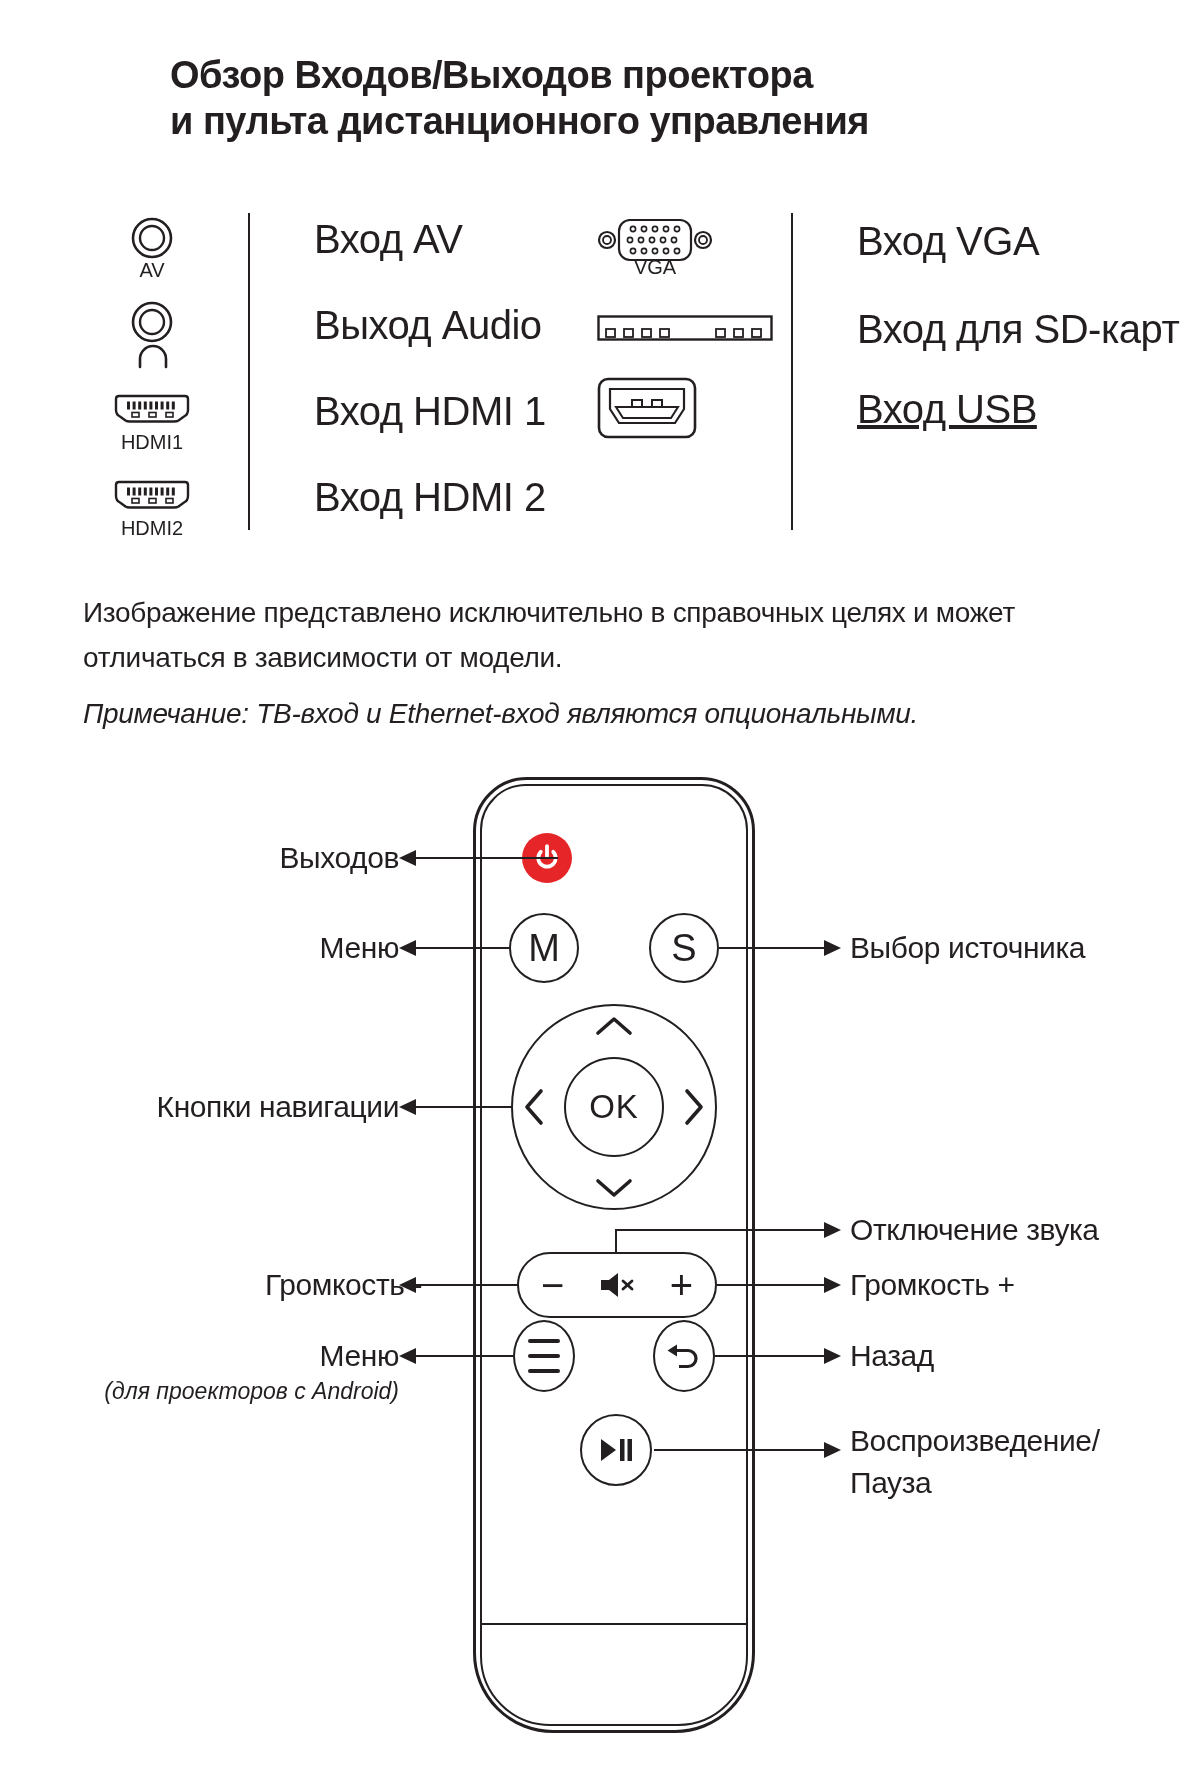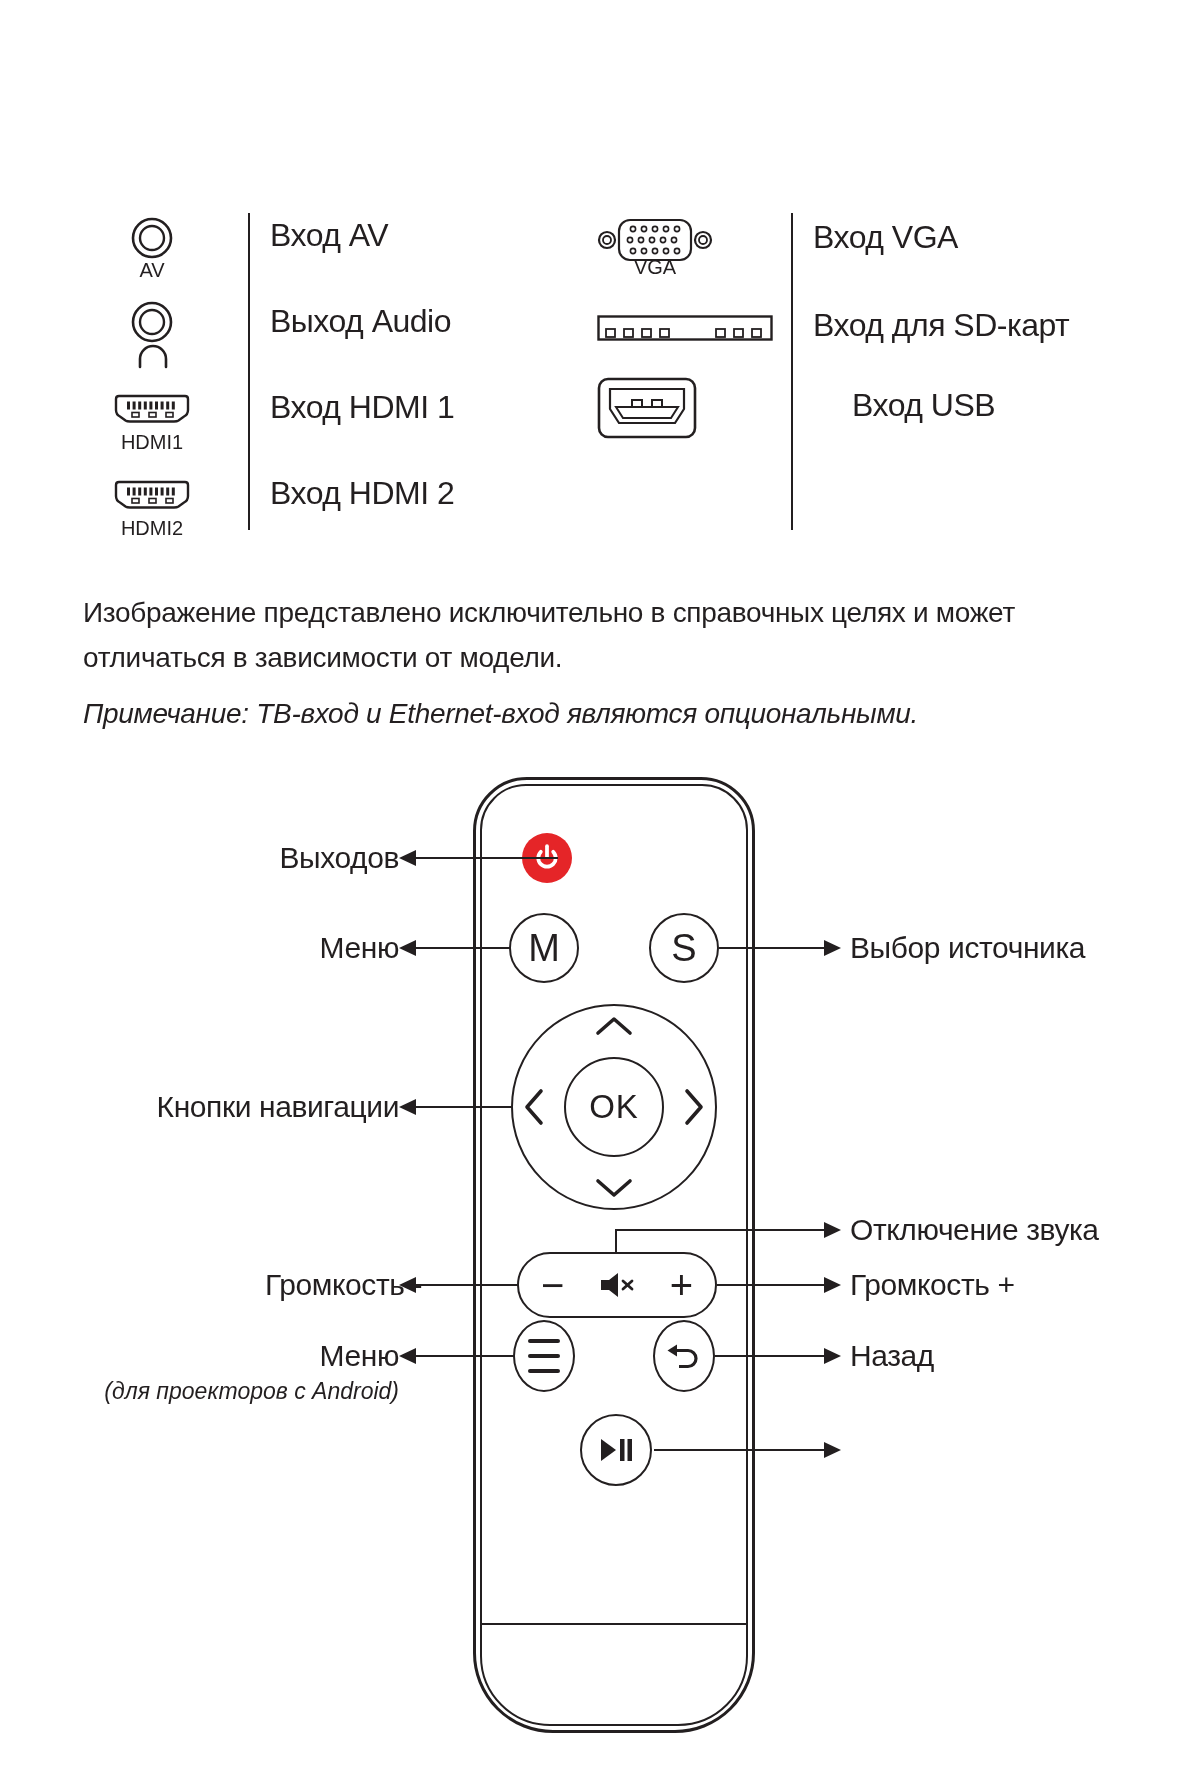--- a/index.html
+++ b/index.html
@@ -2,21 +2,21 @@
 <html style="--power-red: #e52528; --ink: #231f20;"><head>
 <meta charset="utf-8">
 <style>
   :root{ --ink:#231f20; --power-red:#e52528; }
   *{ box-sizing:border-box; }
   html,body{ margin:0; padding:0; background:#ffffff; }
   .page{ position:relative; width:1192px; height:1790px; background:#fff; overflow:hidden;
          font-family:"Liberation Sans", sans-serif; color:var(--ink); }
   .abs{ position:absolute; }
   .title{ font-size:38px; font-weight:bold; line-height:46px; letter-spacing:-0.5px; }
-  .iolabel{ font-size:32px; letter-spacing:-0.5px; white-space:nowrap; }
+  .iolabel{ font-size:40px; letter-spacing:-0.5px; white-space:nowrap;margin-left:44px; }
   .iocap{ font-size:20px; text-align:center; letter-spacing:0; }
   .vline{ width:2px; background:var(--ink); }
   .para{ font-size:28px; line-height:45px; letter-spacing:-0.3px; }
   .noteline{ font-size:28px; font-style:italic; letter-spacing:-0.3px; }
   .callout{ font-size:30px; letter-spacing:-0.4px; white-space:nowrap; }
   .callout.right{ text-align:left; }
   .callout.left{ text-align:right; }
   .callout-sub{ font-size:23px; font-style:italic; white-space:nowrap; text-align:right; }
   .aline{ height:2px; background:var(--ink); }
   .avline{ width:2px; background:var(--ink); }
@@ -34,20 +34,24 @@
   .okc{ font-size:33px; letter-spacing:1px; }
   .ms{ font-size:38px; }
   .bars div{ width:32px; height:3.6px; background:var(--ink); border-radius:2px; margin:5.6px 0; }
   svg{ display:block; }
 </style>
 </head>
 <body>
 
 <div class="page">
 
+  <div class="abs title" style="left:170px; top:52px;">
+    <div>Обзор Входов/Выходов проектора</div>
+    <div>и пульта дистанционного управления</div>
+  </div>
 
   <svg class="abs" style="left:130px; top:216px;" width="44" height="44" viewBox="0 0 44 44">
     <circle cx="22" cy="22" r="19" fill="none" stroke="#231f20" stroke-width="2.6"></circle>
     <circle cx="22" cy="22" r="12" fill="none" stroke="#231f20" stroke-width="2.4"></circle>
   </svg>
   <div class="abs iocap" style="left:130px; top:259px; width:44px;">AV</div>
   <div class="abs iolabel" style="left:270px; top:217px;">Вход AV</div>
 
   <svg class="abs" style="left:130px; top:300px;" width="44" height="44" viewBox="0 0 44 44">
     <circle cx="22" cy="22" r="19" fill="none" stroke="#231f20" stroke-width="2.6"></circle>
@@ -121,21 +125,21 @@
   </svg>
   <div class="abs iolabel" style="left:813px; top:307px;">Вход для SD-карт</div>
 
   <svg class="abs" style="left:597px; top:377px;" width="100" height="62" viewBox="0 0 100 62">
     <rect x="2" y="2" width="96" height="58" rx="9" fill="none" stroke="#231f20" stroke-width="2.6"></rect>
     <path d="M13 12 H87 V32 L78 46 H22 L13 32 Z" fill="none" stroke="#231f20" stroke-width="2.2"></path>
     <path d="M19 30 H81 L74 41 H26 Z" fill="none" stroke="#231f20" stroke-width="2"></path>
     <rect x="35" y="23" width="10" height="7" fill="none" stroke="#231f20" stroke-width="2"></rect>
     <rect x="55" y="23" width="10" height="7" fill="none" stroke="#231f20" stroke-width="2"></rect>
   </svg>
-  <div class="abs iolabel" style="left:852px; top:387px;">Вход USB</div>
+  <div class="abs iolabel" style="left:813px; top:387px;text-decoration:underline;">Вход USB</div>
 
   <div class="abs vline" style="left:791px; top:213px; height:317px;"></div>
 
   <div class="abs para" style="left:83px; top:590px;">
     <div>Изображение представлено исключительно в справочных целях и может</div>
     <div>отличаться в зависимости от модели.</div>
   </div>
   <div class="abs noteline" style="left:83px; top:698px;">Примечание: ТВ-вход и Ethernet-вход являются опциональными.</div>
 
   <div class="abs remote-outer" style="left:473px; top:777px; width:282px; height:956px;"></div>
@@ -234,16 +238,20 @@
   <div class="abs ahead-right" style="left:824px; top:1222px;"></div>
 
   <div class="abs callout right" style="left:850px; top:1268px;">Громкость +</div>
   <div class="abs aline" style="left:717px; top:1284px; width:109px;"></div>
   <div class="abs ahead-right" style="left:824px; top:1277px;"></div>
 
   <div class="abs callout right" style="left:850px; top:1339px;text-align:center;">Назад</div>
   <div class="abs aline" style="left:715px; top:1355px; width:111px;"></div>
   <div class="abs ahead-right" style="left:824px; top:1348px;"></div>
 
+  <div class="abs callout right" style="left:850px; top:1420px; line-height:42px;">
+    <div>Воспроизведение/</div>
+    <div>Пауза</div>
+  </div>
   <div class="abs aline" style="left:654px; top:1449px; width:172px;"></div>
   <div class="abs ahead-right" style="left:824px; top:1442px;"></div>
 
 </div>
 
 </body></html>

